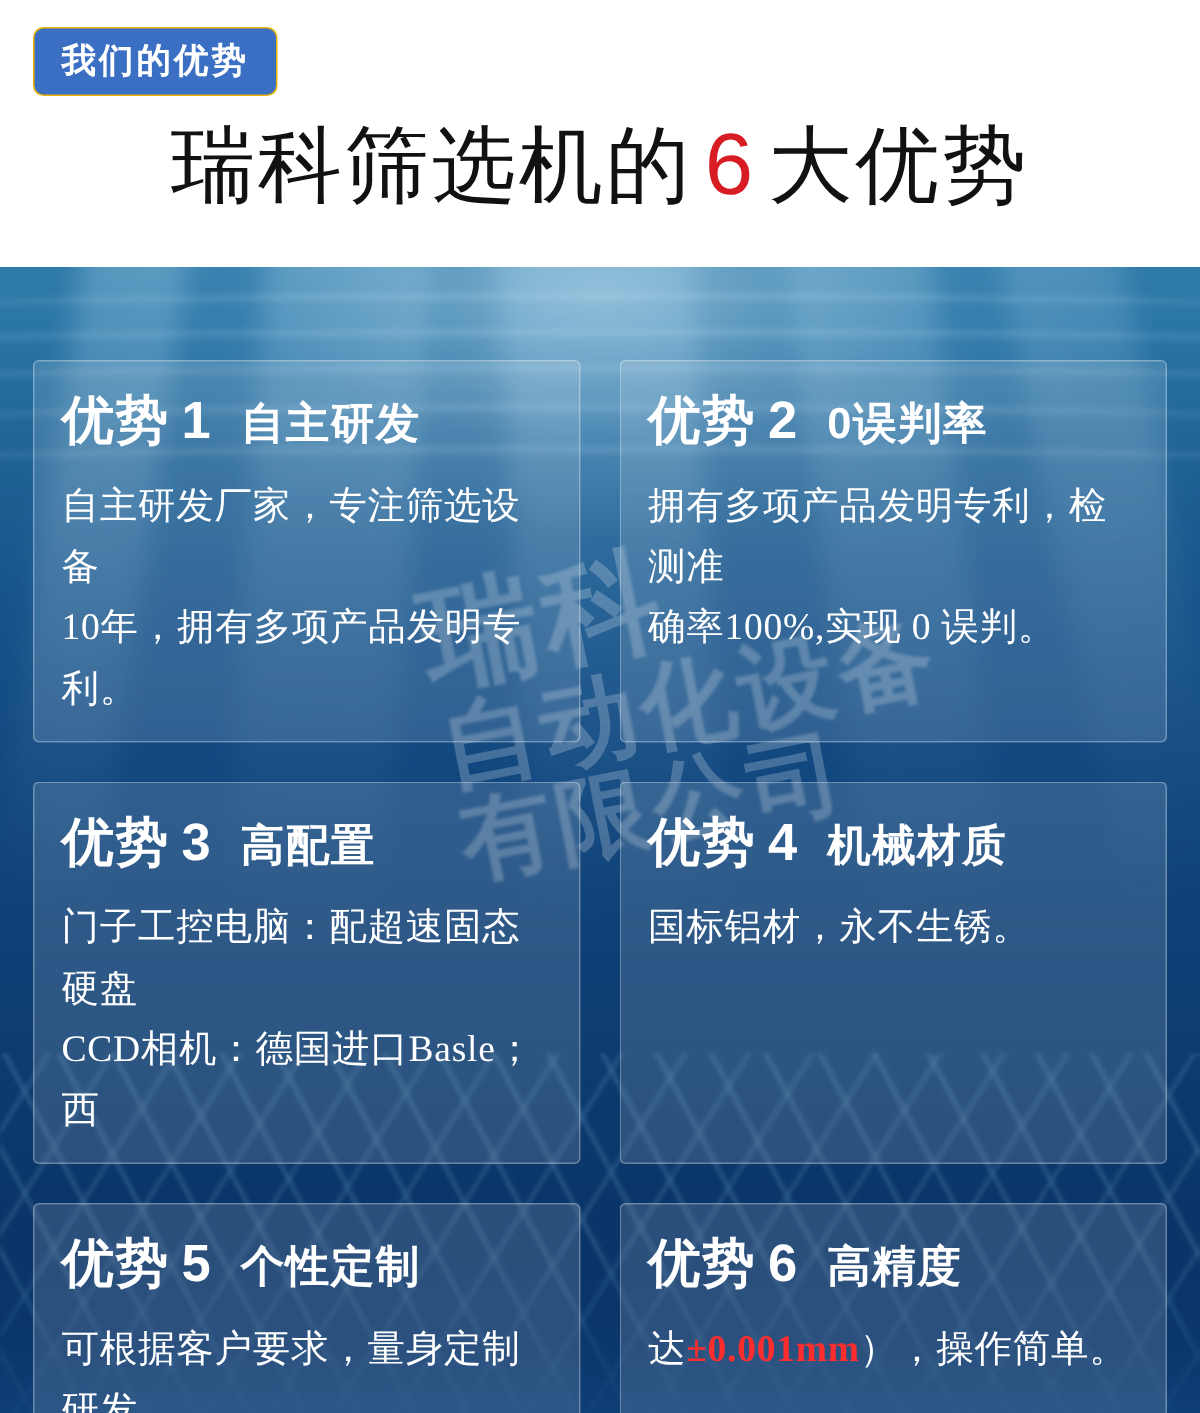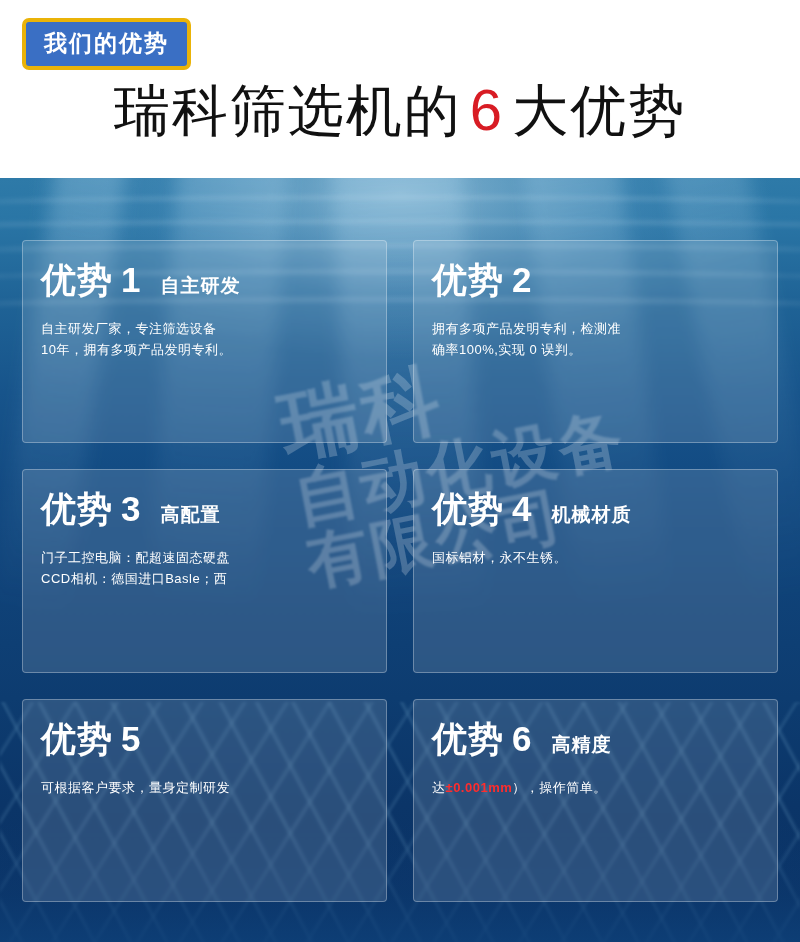--- a/index.html
+++ b/index.html
@@ -30,21 +30,21 @@
     position: absolute;
     left: 22px;
     top: 18px;
     background: #3a6fc4;
     color: #ffffff;
     font-size: 23px;
     font-weight: bold;
     letter-spacing: 2px;
     padding: 10px 18px 11px 18px;
     border-radius: 7px;
-    border: 4px solid #eab308;
+    border: 1px solid #eab308;
     line-height: 1;
   }
   .headline {
     position: absolute;
     left: 0;
     right: 0;
     top: 78px;
     text-align: center;
     font-size: 56px;
     font-weight: normal;
@@ -188,31 +188,31 @@
     font-size: 35px;
     font-weight: bold;
     letter-spacing: 1px;
   }
   .card-title .idx {
     font-size: 35px;
     font-weight: bold;
     margin-left: 8px;
   }
   .card-title .sub {
-    font-size: 19px;
+    font-size: 29px;
     font-weight: bold;
     margin-left: 20px;
     letter-spacing: 1px;
   }
   .card-body {
     color: #ffffff;
-    font-size: 13px;
+    font-size: 25px;
     line-height: 1.62;
     letter-spacing: 0.5px;
-    font-family: Liberation Sans, sans-serif;
+    font-family: Liberation Serif, serif;
   }
   .card-body .hi {
     color: #ff2d2d;
     font-weight: bold;
     text-align: center;
   }
 </style>
 </head>
 <body>
 
@@ -258,20 +258,21 @@
         <div class="card-body">
           <div>自主研发厂家，专注筛选设备</div>
           <div>10年，拥有多项产品发明专利。</div>
         </div>
       </div>
 
       <div class="card">
         <div class="card-title">
           <span class="adv">优势</span>
           <span class="idx">2</span>
+          <span class="sub">0误判率</span>
         </div>
         <div class="card-body">
           <div>拥有多项产品发明专利，检测准</div>
           <div>确率100%,实现 0 误判。</div>
         </div>
       </div>
 
       <div class="card">
         <div class="card-title">
           <span class="adv">优势</span>
@@ -292,20 +293,21 @@
         </div>
         <div class="card-body">
           <div>国标铝材，永不生锈。</div>
         </div>
       </div>
 
       <div class="card">
         <div class="card-title">
           <span class="adv">优势</span>
           <span class="idx">5</span>
+          <span class="sub">个性定制</span>
         </div>
         <div class="card-body">
           <div>可根据客户要求，量身定制研发</div>
         </div>
       </div>
 
       <div class="card">
         <div class="card-title">
           <span class="adv">优势</span>
           <span class="idx">6</span>

